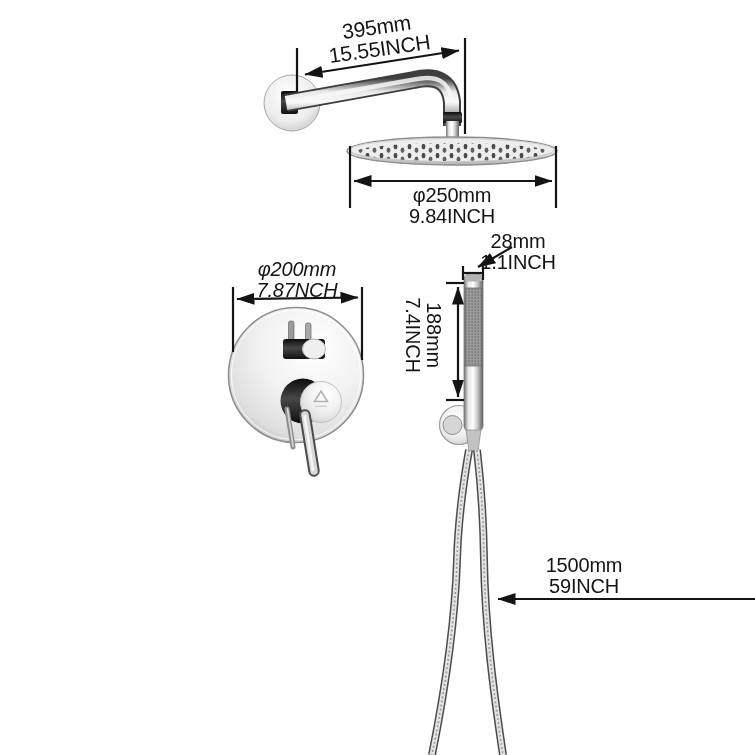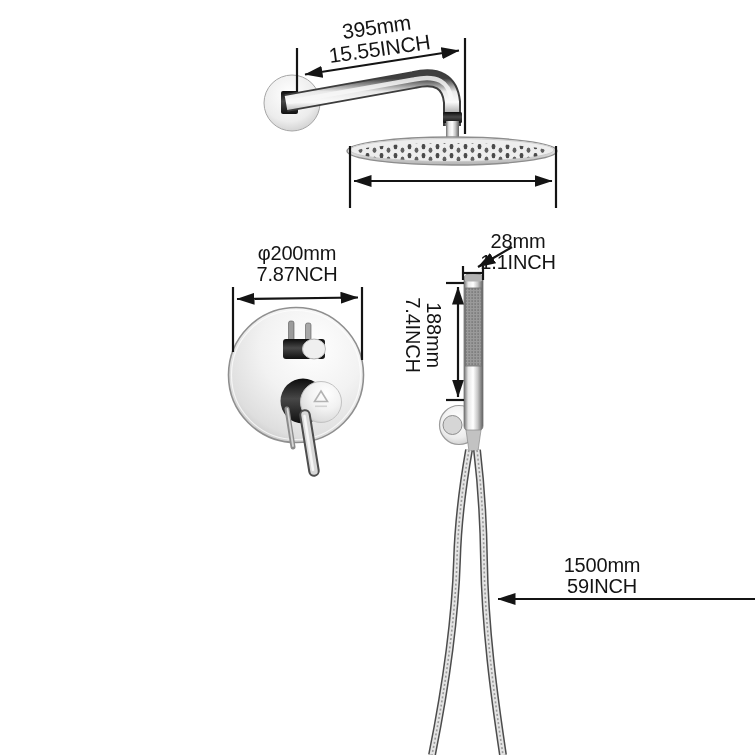--- a/index.html
+++ b/index.html
@@ -161,34 +161,38 @@
     <g stroke="#141414" stroke-width="2.2">
       <line x1="755" y1="599" x2="498" y2="599" marker-end="url(#arr)"></line>
     </g>
   </svg>
 
   <div class="dim tilt" style="left:378px;top:38px;">
     <span class="l1">395mm</span>
     <span class="l2">15.55INCH</span>
   </div>
 
+  <div class="dim" style="left:452px;top:206px;">
+    <span class="l1">φ250mm</span>
+    <span class="l2">9.84INCH</span>
+  </div>
 
-  <div class="dim" style="left:297px;top:264px;">
+  <div class="dim" style="left:297px;top:280px;font-style:italic;">
     <span class="l1">φ200mm</span>
     <span class="l2">7.87NCH</span>
   </div>
 
   <div class="dim" style="left:518px;top:252px;">
     <span class="l1">28mm</span>
     <span class="l2">1.1INCH</span>
   </div>
 
   <div class="dim rot-cw" style="left:423px;top:335px;">
     <span class="l1">188mm</span>
     <span class="l2">7.4INCH</span>
   </div>
 
-  <div class="dim" style="left:584px;top:576px;margin-left:18px;">
+  <div class="dim" style="left:584px;top:576px;">
     <span class="l1">1500mm</span>
     <span class="l2">59INCH</span>
   </div>
 
 </div>
 
 </body></html>

